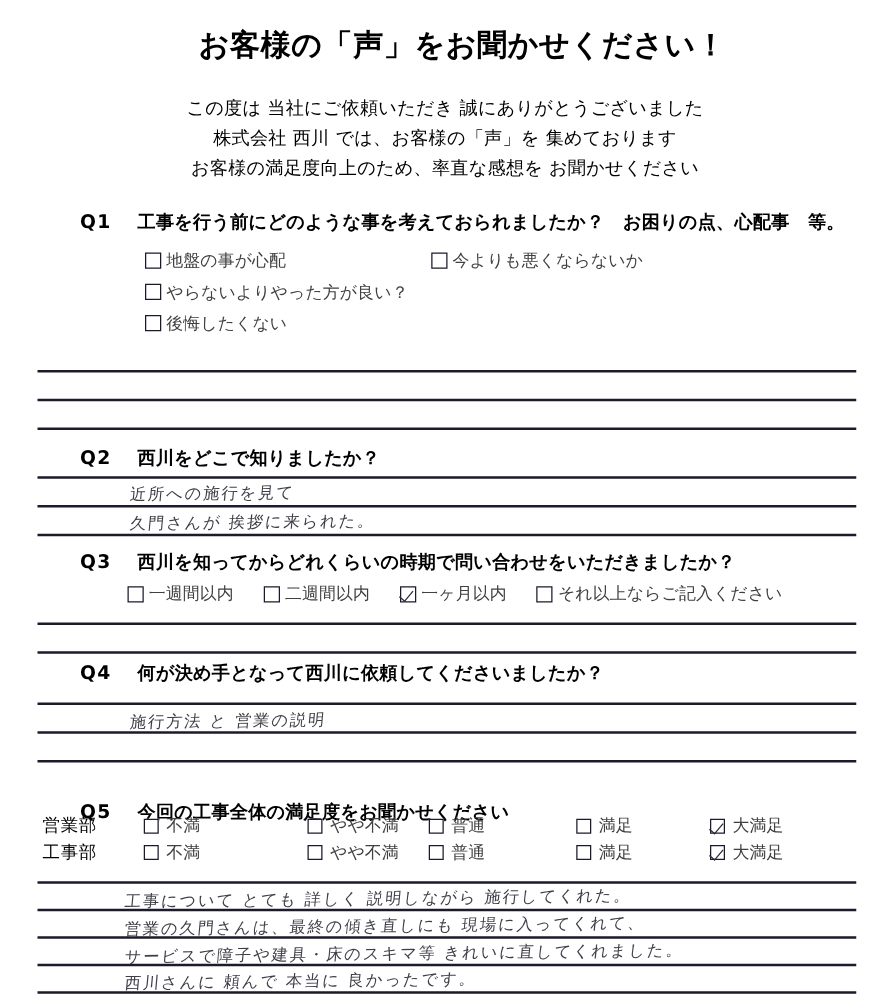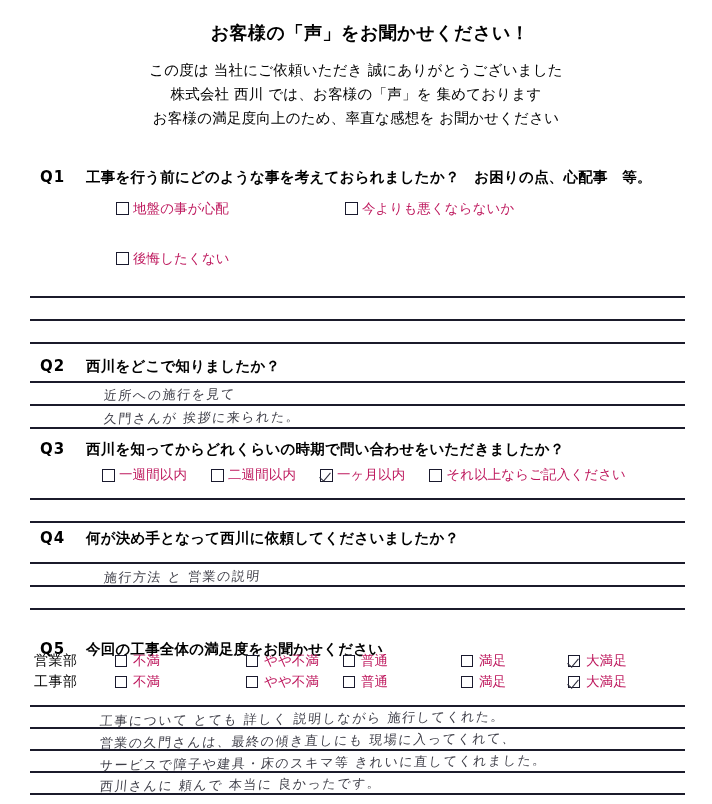--- a/index.html
+++ b/index.html
@@ -15,47 +15,47 @@
     color: #111111;
     overflow: hidden;
   }
 
   
   .header {
     text-align: center;
     padding-top: 22px;
   }
   .form-title {
-    font-size: 18px;
+    font-size: 24px;
     font-weight: bold;
     letter-spacing: 0.5px;
     color: #000000;
     line-height: 1.2;
     padding-left: 28px;
   }
   .intro {
-    margin-top: 14px;
+    margin-top: 24px;
   }
   .intro-line {
     font-size: 14.5px;
     line-height: 24px;
     color: #000000;
     letter-spacing: 0.2px;
   }
 
   
   .qblock {
     position: absolute;
     left: 0;
     width: 712px;
   }
   .qhead {
     display: flex;
     align-items: baseline;
-    padding-left: 40px;
+    padding-left: 64px;
   }
   .qnum {
     font-size: 15px;
     font-weight: bold;
     width: 46px;
     flex: none;
     letter-spacing: 1px;
     color: #000000;
   }
   .qtext {
@@ -96,21 +96,21 @@
   .box.hand::after {
     left: 1px;
     top: -2px;
     width: 7px;
     height: 13px;
     border-right-width: 1.4px;
     border-bottom-width: 1.4px;
   }
   .opt-label {
     font-size: 13.5px;
-    color: #be185d;
+    color: #404040;
     letter-spacing: 0.1px;
   }
 
   
   .q1-opts {
     position: relative;
     margin-top: 9px;
     padding-left: 116px;
   }
   .q1-row {
@@ -203,20 +203,24 @@
       <span class="opt">
         <span class="box"></span>
         <span class="opt-label">地盤の事が心配</span>
       </span>
       <span class="opt q1-col2">
         <span class="box"></span>
         <span class="opt-label">今よりも悪くならないか</span>
       </span>
     </div>
     <div class="q1-row">
+      <span class="opt">
+        <span class="box"></span>
+        <span class="opt-label">やらないよりやった方が良い？</span>
+      </span>
     </div>
     <div class="q1-row">
       <span class="opt">
         <span class="box"></span>
         <span class="opt-label">後悔したくない</span>
       </span>
     </div>
   </div>
 </div>
 

